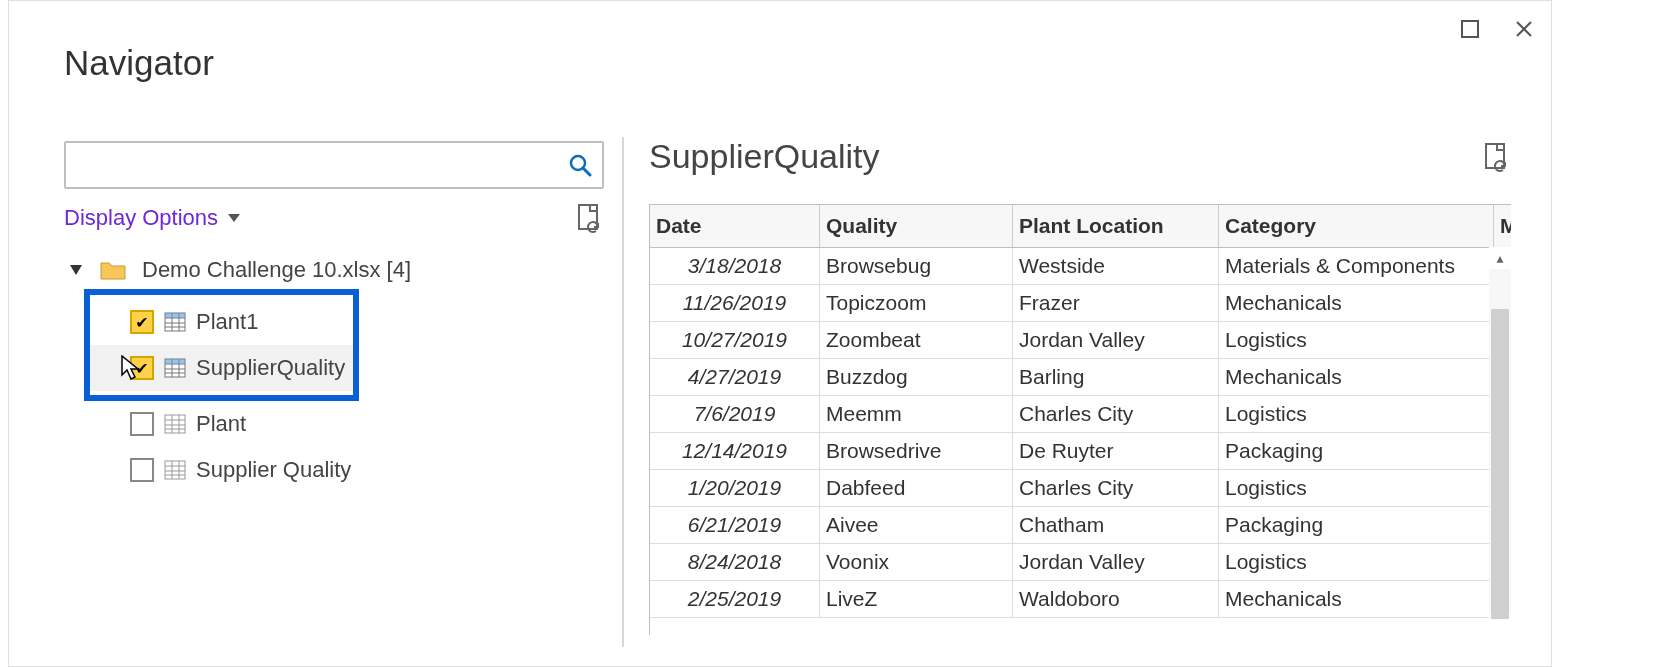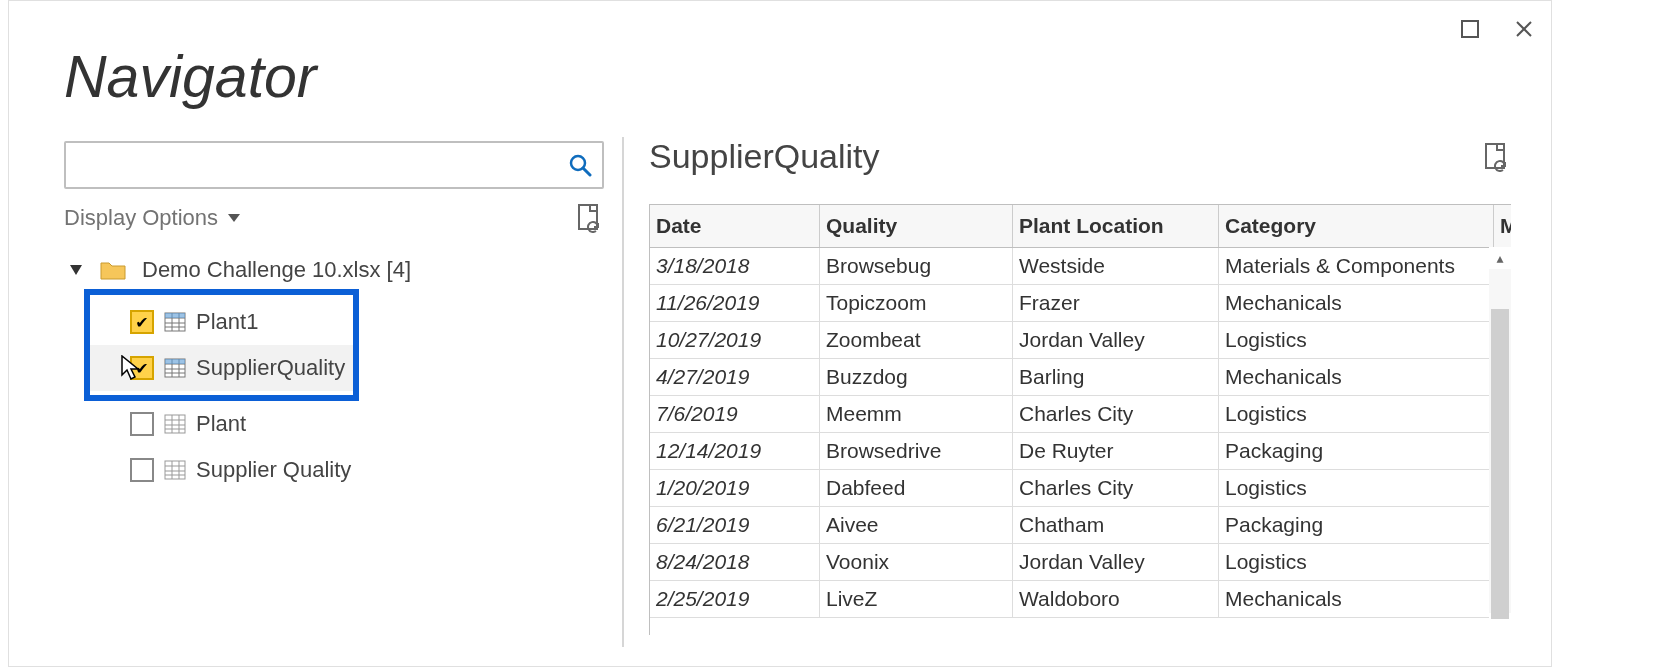--- a/index.html
+++ b/index.html
@@ -13,41 +13,41 @@
   }
   .title-bar{
     position:absolute;right:0;top:0;height:56px;display:flex;align-items:center;
   }
   .sys-btn{
     width:54px;height:56px;display:flex;align-items:center;justify-content:center;
     font-size:20px;color:#555;
   }
   .page-title{
     position:absolute;left:55px;top:42px;
-    font-size:59px;font-weight:300;color:#333;font-style:italic;
+    font-size:35px;font-weight:300;color:#333;
   }
   
   .nav-panel{
     position:absolute;left:55px;top:140px;width:540px;
   }
   .search-box{
     height:44px;border:2px solid #bfbfbf;border-radius:2px;background:#fff;
     display:flex;align-items:center;padding:0 6px 0 10px;
   }
   .search-input{
     flex:1;border:none;outline:none;font-size:20px;height:100%;
     background:transparent;
   }
   .search-icon-wrap{
     width:32px;height:32px;display:flex;align-items:center;justify-content:center;
     color:#0f6cbd;
   }
   .options-row{
     margin-top:14px;display:flex;align-items:center;justify-content:space-between;
-    font-size:22px;color:#737373;
+    font-size:22px;color:#6d28d9;
   }
   .options-label{display:flex;align-items:center;gap:6px;}
   .caret-down{
     display:inline-block;width:0;height:0;margin-left:4px;
     border-left:6px solid transparent;border-right:6px solid transparent;
     border-top:8px solid #555;
   }
   .refresh-tree{width:28px;height:30px;color:#555;}
   .tree{margin-top:18px;font-size:22px;color:#444;user-select:none;}
   .tree-root{
@@ -106,21 +106,21 @@
   }
   table.grid th{
     text-align:left;font-weight:600;background:#f7f7f7;
     border-right:1px solid #ccc;border-bottom:1px solid #bfbfbf;
     padding:8px 6px;height:26px;white-space:nowrap;overflow:hidden;
   }
   table.grid td{
     border-right:1px solid #ddd;border-bottom:1px solid #ddd;
     padding:6px 6px;height:24px;white-space:nowrap;overflow:hidden;
   }
-  .col-date{width:157px;text-align:left;font-style:italic;}
+  .col-date{width:157px;text-align:center;font-style:italic;}
   th.col-date{text-align:left;font-style:normal;margin-left:28px;}
   .col-vendor{width:180px;}
   .col-plant{width:193px;}
   .col-cat{width:262px;}
   .col-mat{width:60px;}
   
   .vscroll{
     position:absolute;top:42px;right:0;bottom:0;width:22px;background:#fff;
   }
   .vscroll .arrow-up,.vscroll .arrow-down{

